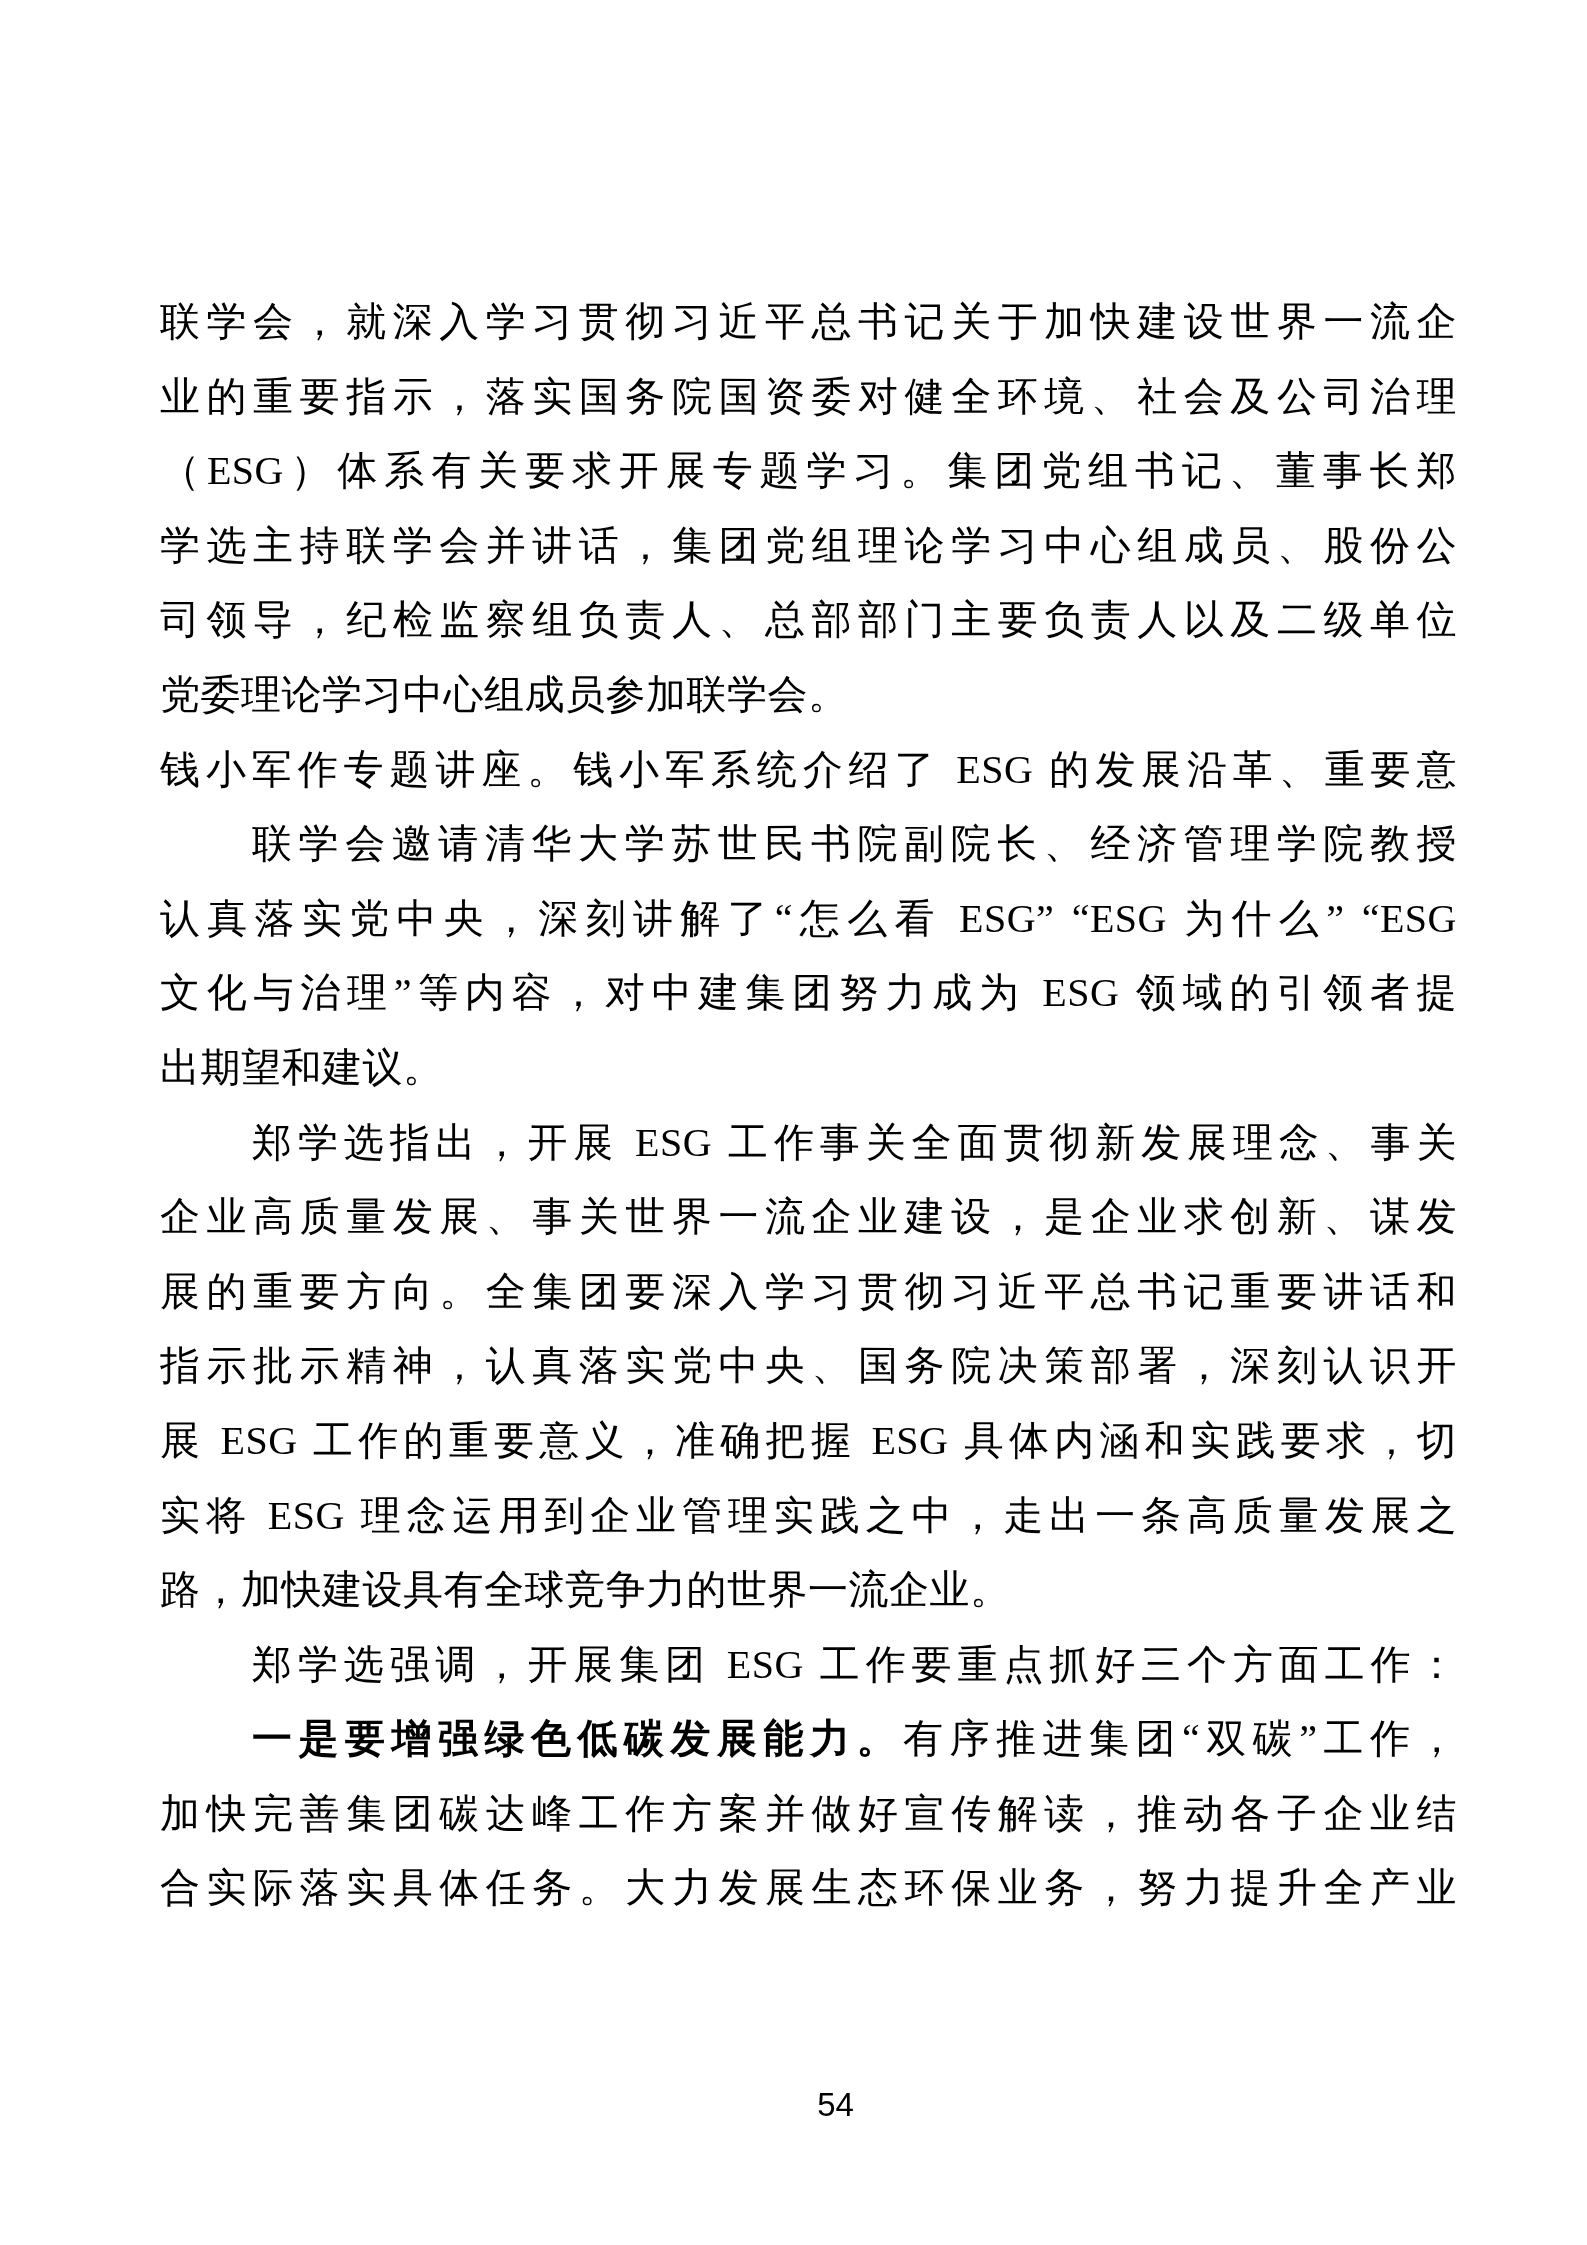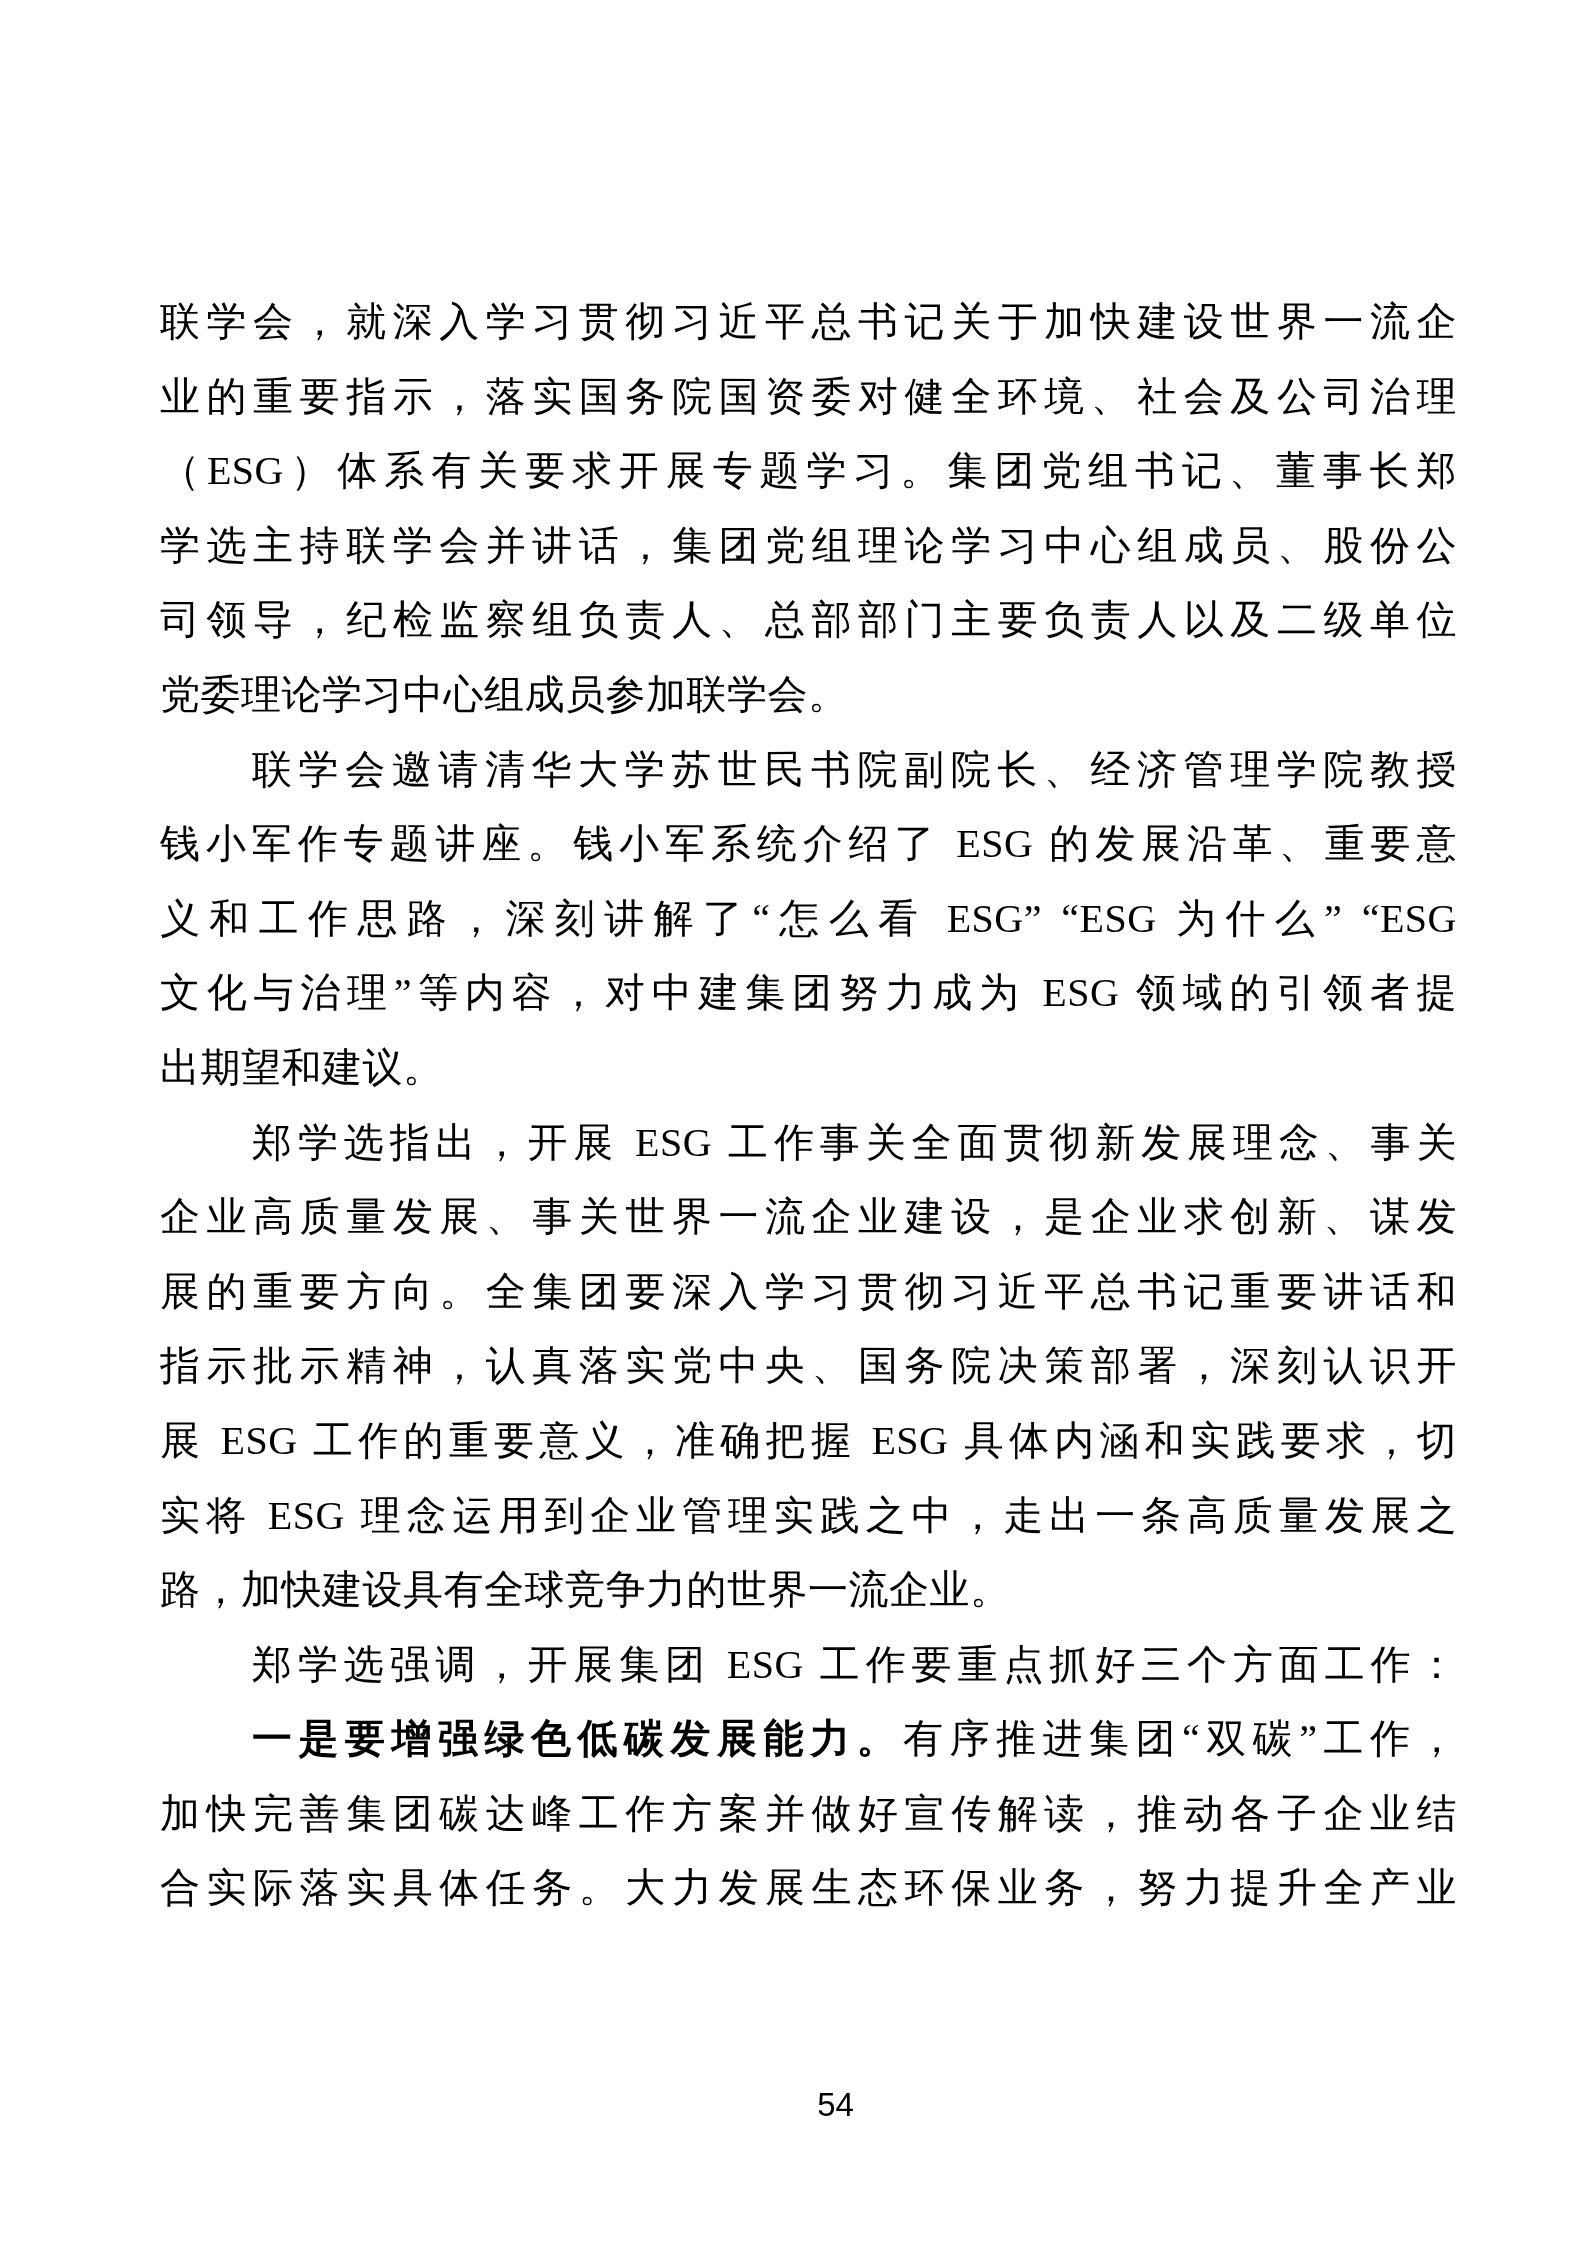--- a/index.html
+++ b/index.html
@@ -58,23 +58,23 @@
   <div class="doc-body">
       <div>
         <div class="line"><span>联学会，就深入学习贯彻习近平总书记关于加快建设世界一流企</span></div>
         <div class="line"><span>业的重要指示，落实国务院国资委对健全环境、社会及公司治理</span></div>
         <div class="line"><span>（ESG）体系有关要求开展专题学习。集团党组书记、董事长郑</span></div>
         <div class="line"><span>学选主持联学会并讲话，集团党组理论学习中心组成员、股份公</span></div>
         <div class="line"><span>司领导，纪检监察组负责人、总部部门主要负责人以及二级单位</span></div>
         <div class="line end"><span>党委理论学习中心组成员参加联学会。</span></div>
       </div>
       <div>
+        <div class="line"><span>钱小军作专题讲座。钱小军系统介绍了 ESG 的发展沿革、重要意</span></div>
         <div class="line indent"><span>联学会邀请清华大学苏世民书院副院长、经济管理学院教授</span></div>
-        <div class="line"><span>钱小军作专题讲座。钱小军系统介绍了 ESG 的发展沿革、重要意</span></div>
-        <div class="line"><span>义和工作思路，深刻讲解了“怎么看 ESG” “ESG 为什么” “ESG</span></div>
+        <div class="line"><span>认真落实党中央，深刻讲解了“怎么看 ESG” “ESG 为什么” “ESG</span></div>
         <div class="line"><span>文化与治理”等内容，对中建集团努力成为 ESG 领域的引领者提</span></div>
         <div class="line end"><span>出期望和建议。</span></div>
       </div>
       <div>
         <div class="line indent"><span>郑学选指出，开展 ESG 工作事关全面贯彻新发展理念、事关</span></div>
         <div class="line"><span>企业高质量发展、事关世界一流企业建设，是企业求创新、谋发</span></div>
         <div class="line"><span>展的重要方向。全集团要深入学习贯彻习近平总书记重要讲话和</span></div>
         <div class="line"><span>指示批示精神，认真落实党中央、国务院决策部署，深刻认识开</span></div>
         <div class="line"><span>展 ESG 工作的重要意义，准确把握 ESG 具体内涵和实践要求，切</span></div>
         <div class="line"><span>实将 ESG 理念运用到企业管理实践之中，走出一条高质量发展之</span></div>

